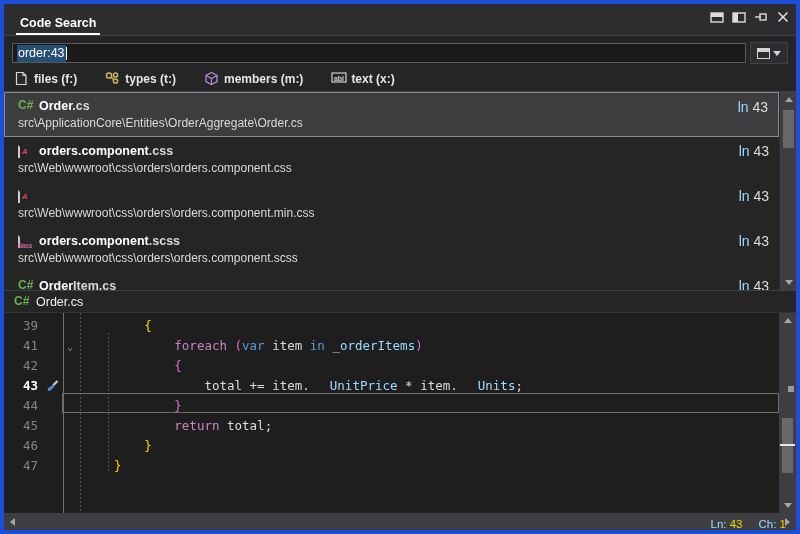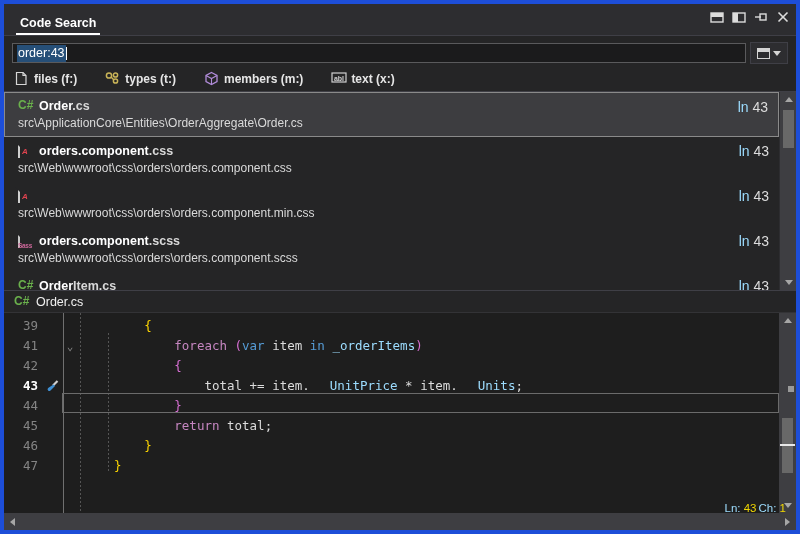--- a/index.html
+++ b/index.html
@@ -271,21 +271,21 @@
     position:absolute;left:0;right:0;bottom:0;height:17px;
     background:#3e3e42;display:flex;align-items:center;
   }
   .hb-arrow{width:17px;height:17px;display:flex;align-items:center;justify-content:center;cursor:default;}
   .tri-left{width:0;height:0;border-top:4px solid transparent;border-bottom:4px solid transparent;border-right:5px solid #a6a6a6;}
   .tri-right{width:0;height:0;border-top:4px solid transparent;border-bottom:4px solid transparent;border-left:5px solid #a6a6a6;}
   .hb-track{flex:1;position:relative;height:17px;}
   .hb-thumb{position:absolute;top:3px;height:11px;background:#686868;}
   .status{
     position:absolute;right:0;bottom:0;height:28px;
-    display:flex;align-items:flex-start;gap:2px;
+    display:flex;align-items:flex-end;gap:16px;
     padding-right:10px;
     font-size:11.5px;
   }
   .status .k{color:#9cdcfe;}
   .status .v{color:#f1d700;}
 </style>
 </head>
 <body>
 
 <div id="app">

